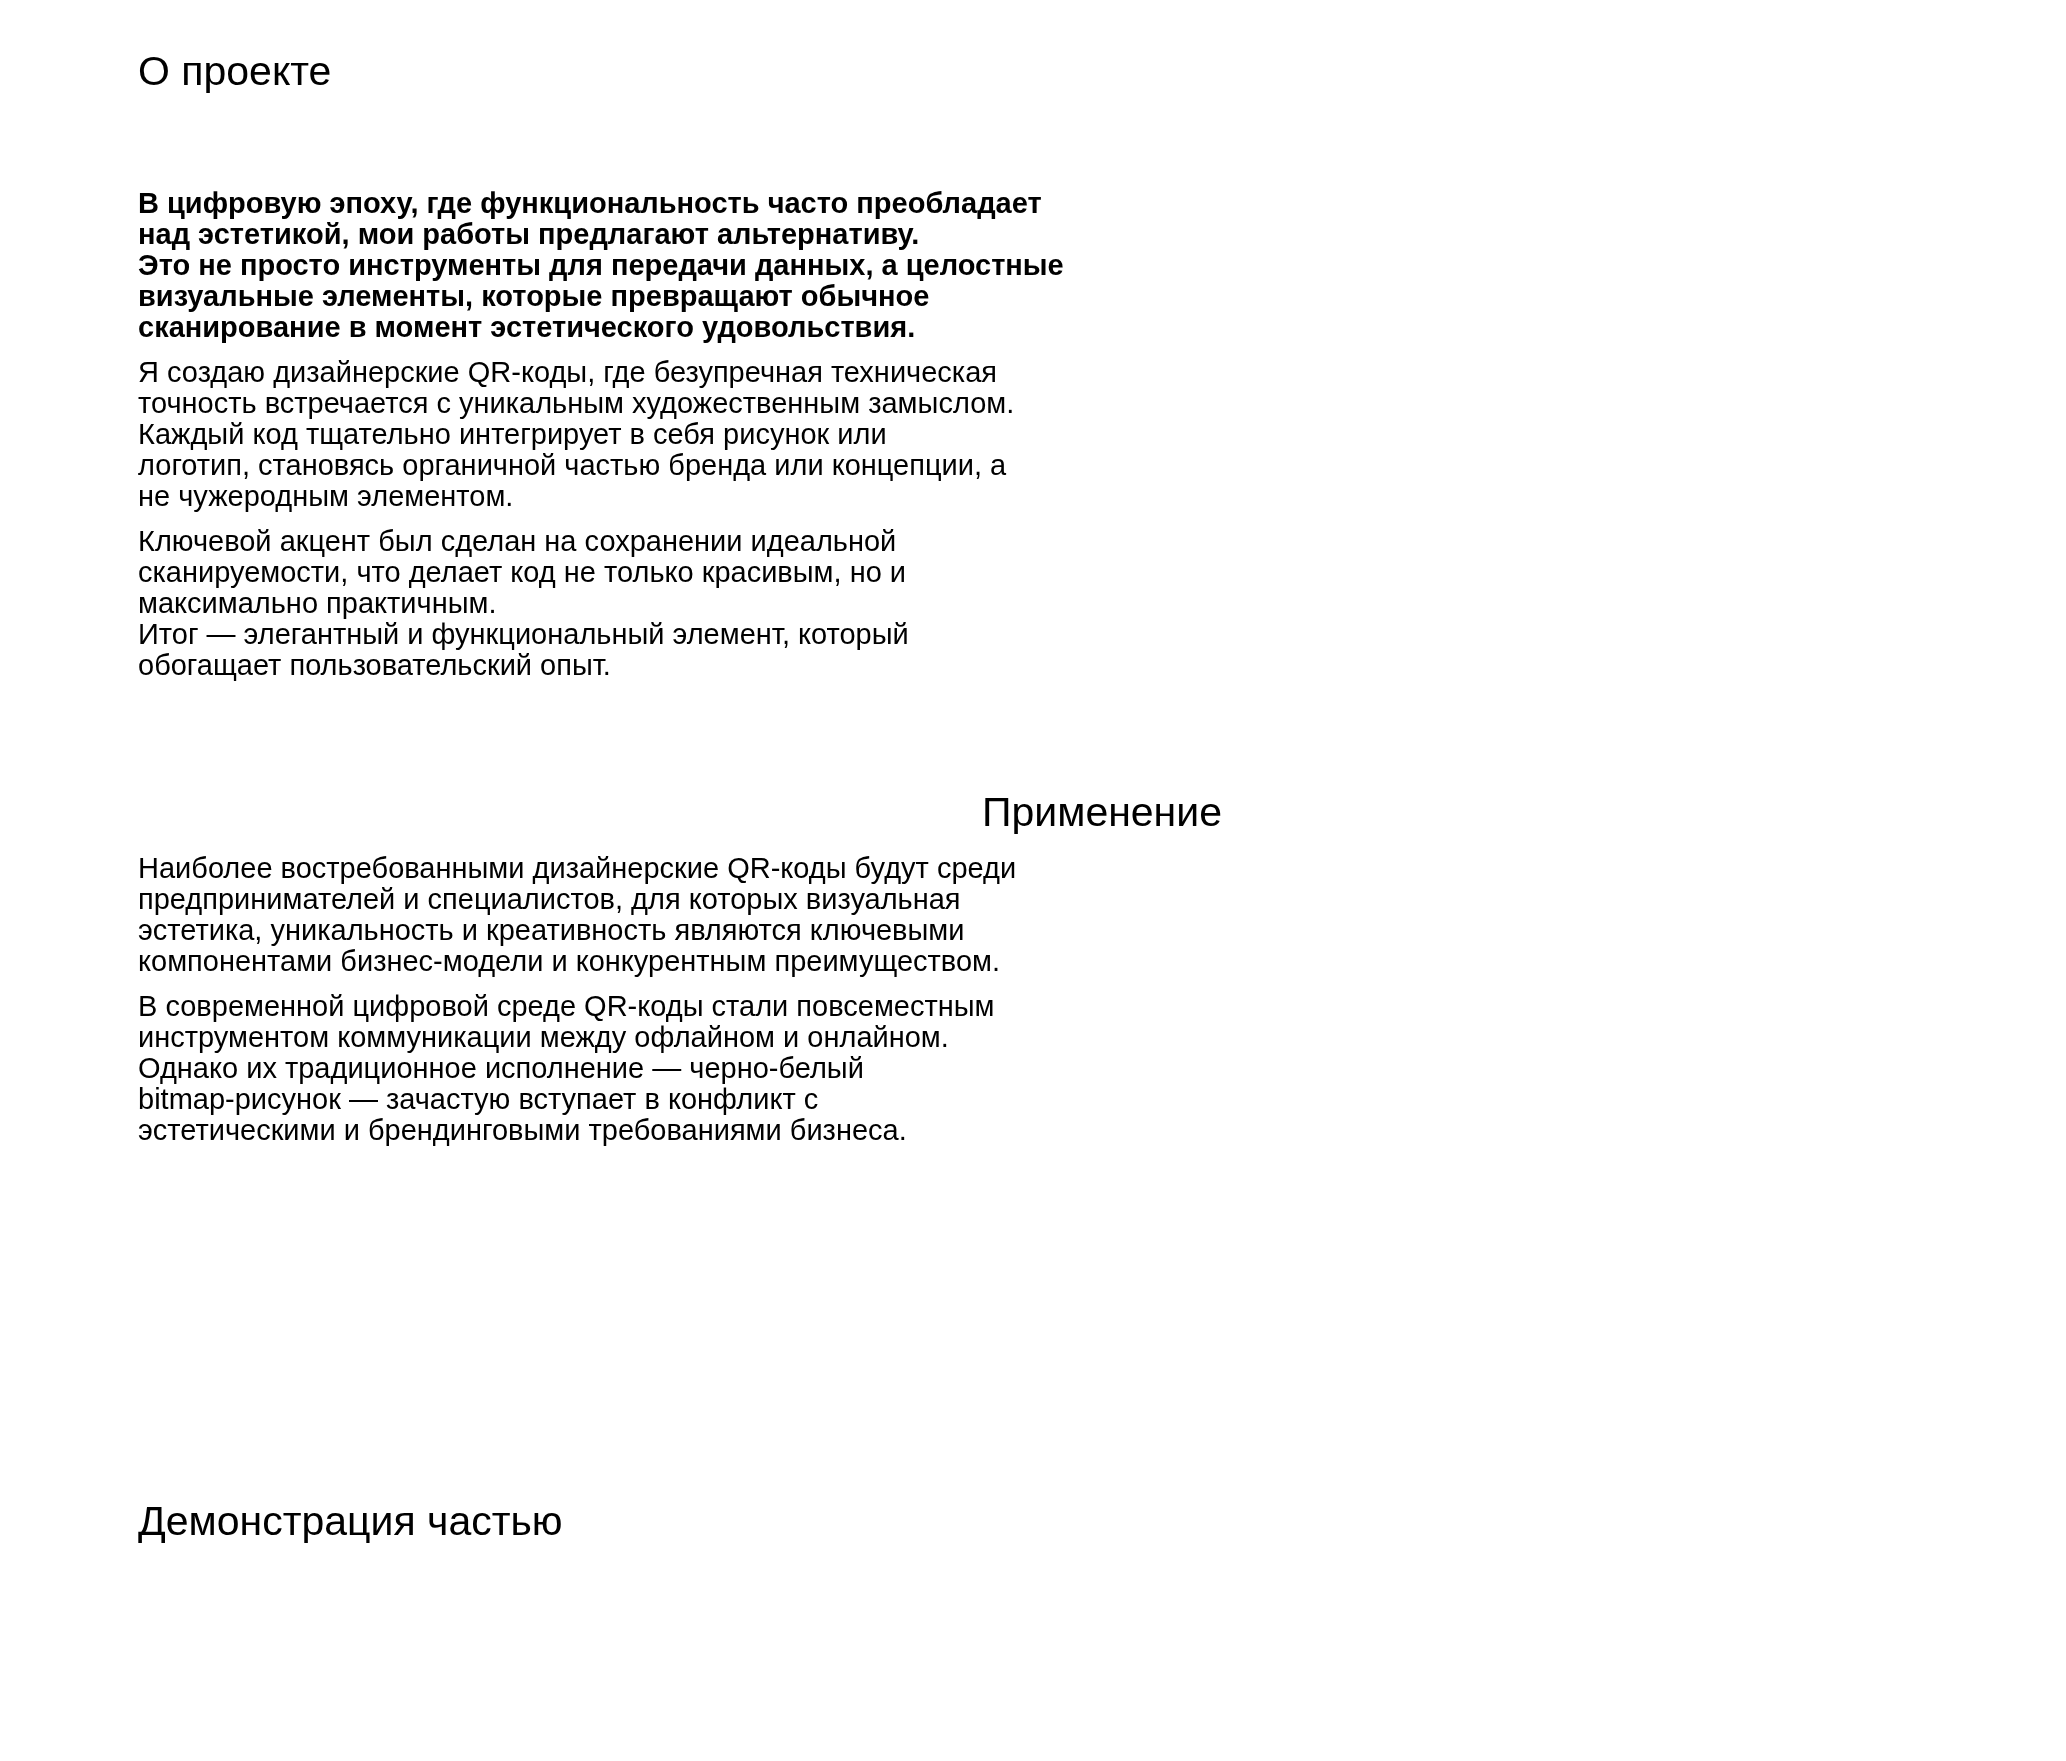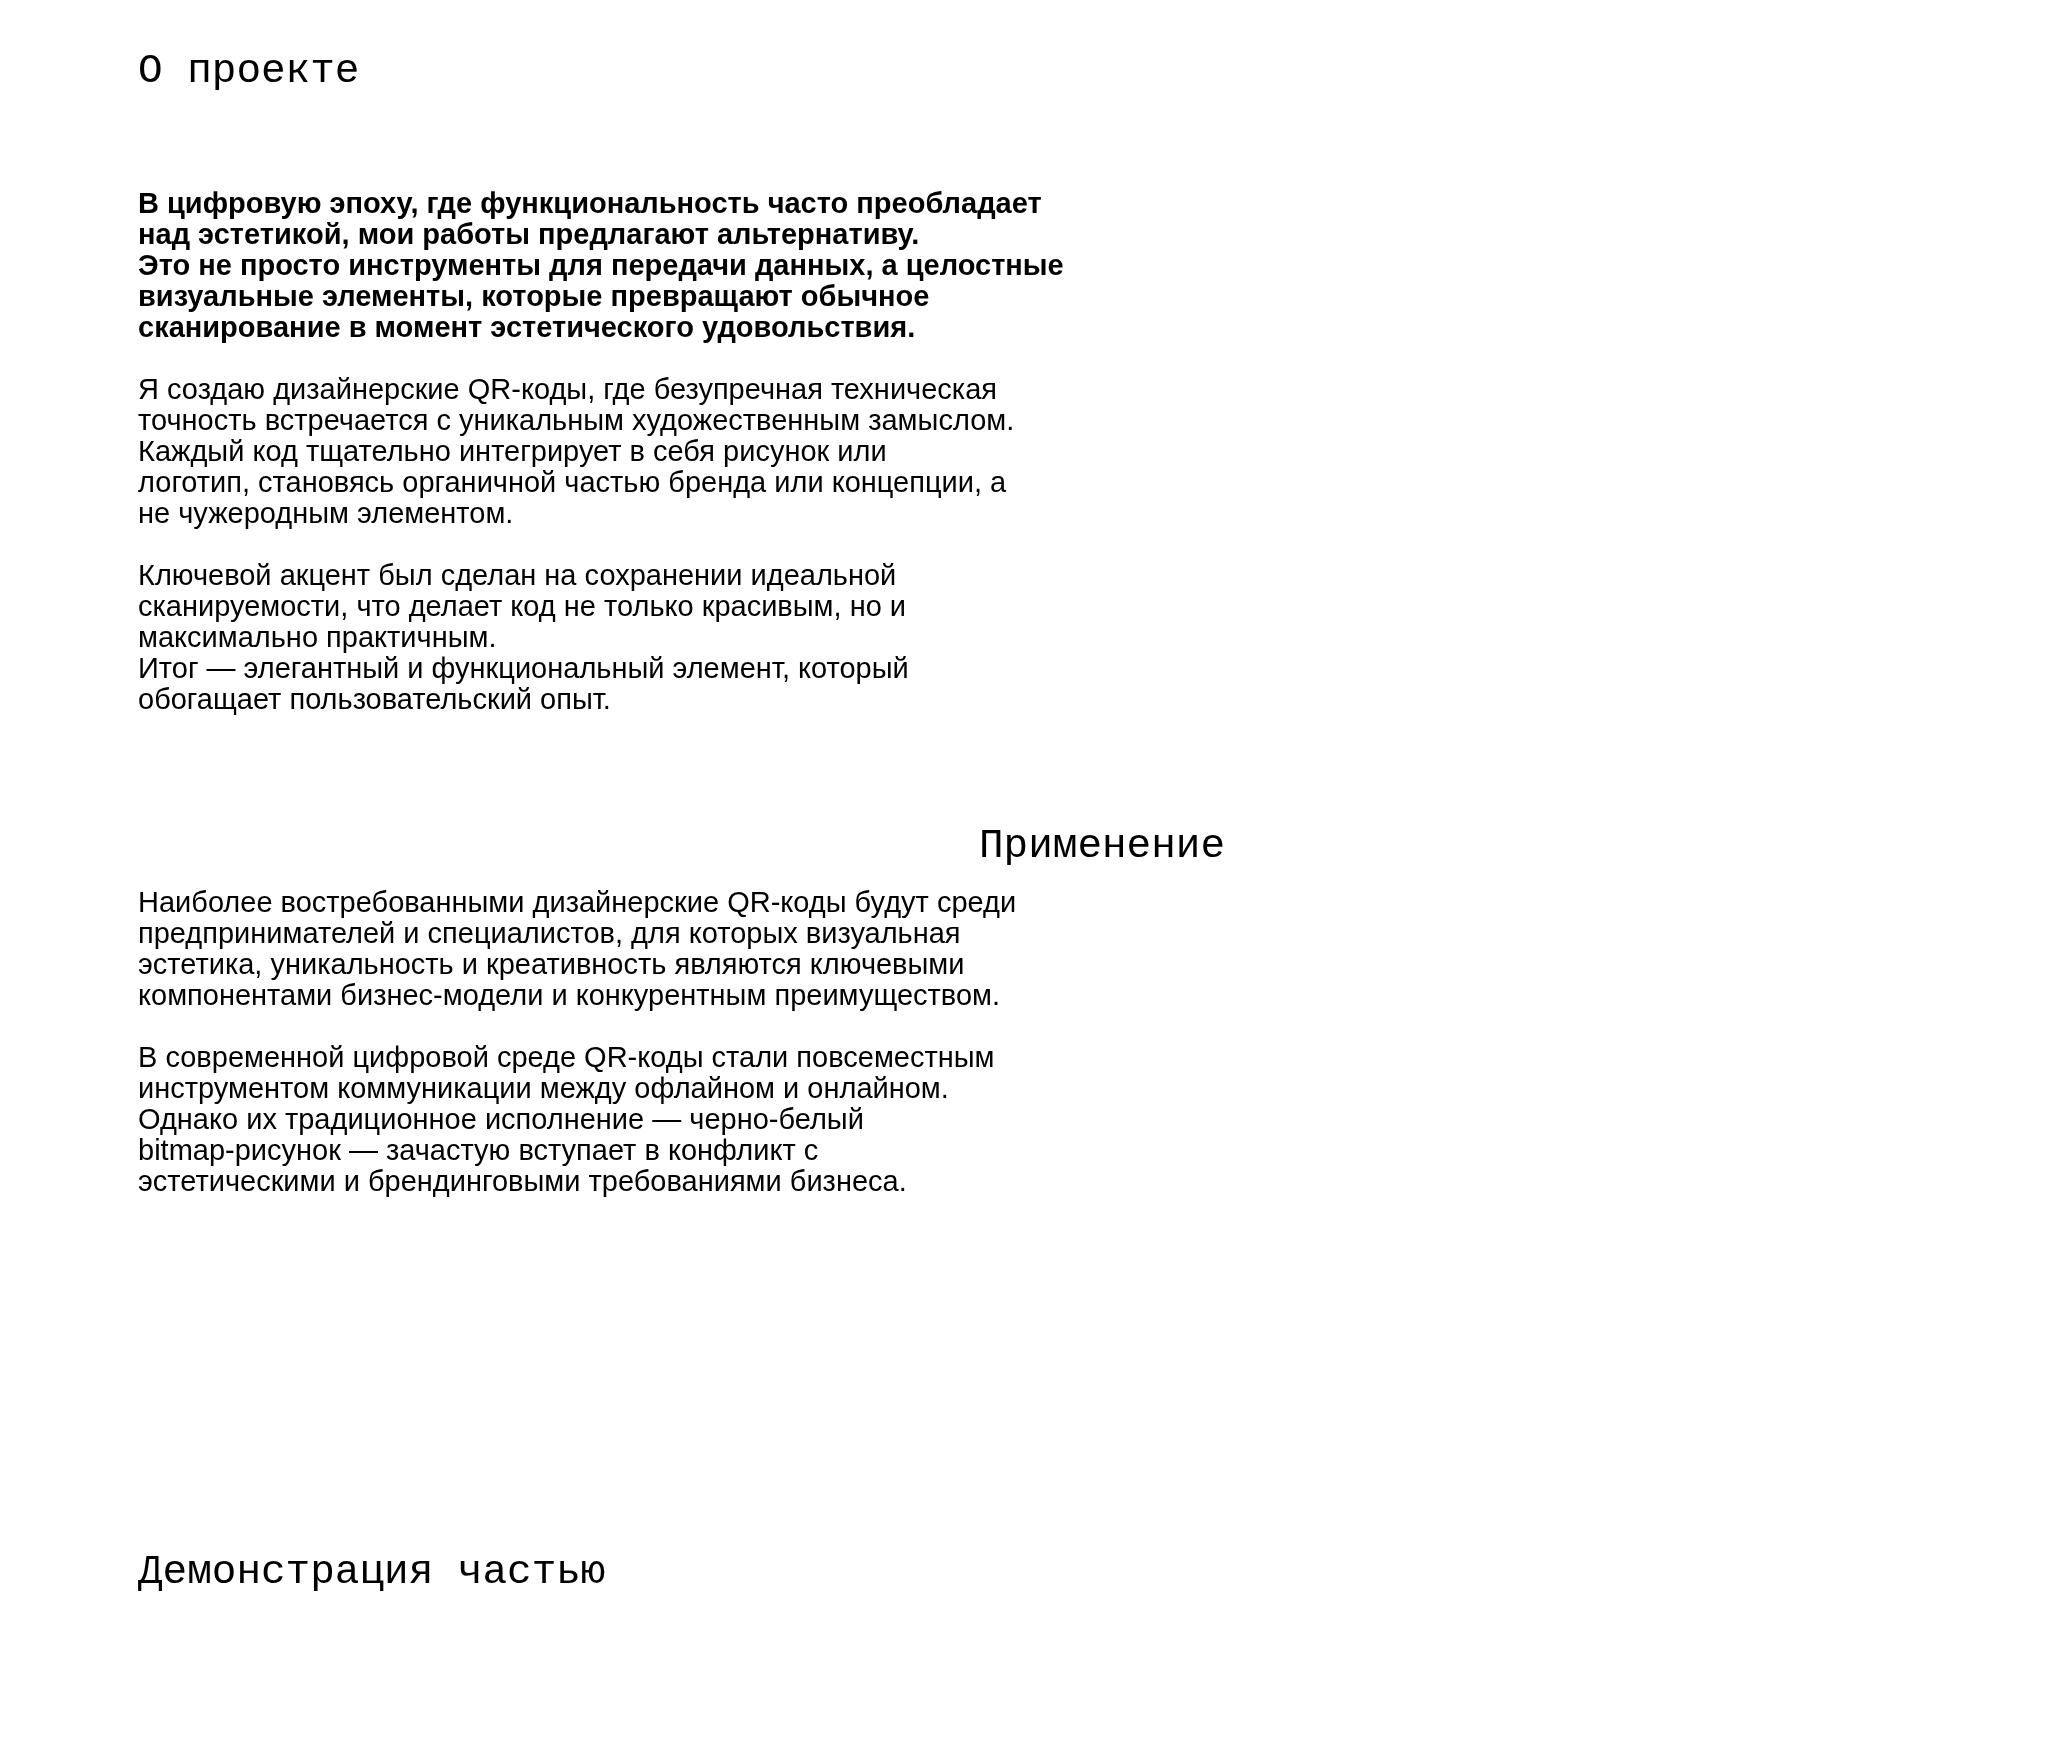--- a/index.html
+++ b/index.html
@@ -21,32 +21,31 @@
     padding: 46px 0 0 138px;
   }
   section { margin: 0; }
   .heading {
     font-size: 41px;
     line-height: 50px;
     font-weight: 400;
     letter-spacing: 0;
     margin: 0;
     white-space: pre;
-    font-family: Liberation Mono, monospace;
   }
   .para {
     font-size: 29px;
     line-height: 31px;
     font-weight: 400;
     margin: 0;
     white-space: pre;
   }
   
   .p-first        { margin-top: 92px; font-weight: bold; }   
-  .para + .para   { margin-top: 31px;  }   
+  .para + .para   { margin-top: 14px;  }   
   .h-application  { margin-top: 106px; text-align: center; }   
   .p-after-heading{ margin-top: 15.5px;  }   
   .h-demo         { margin-top: 350px; }   
 </style>
 </head>
 <body>
 
 <main class="content">
 
   <section>

